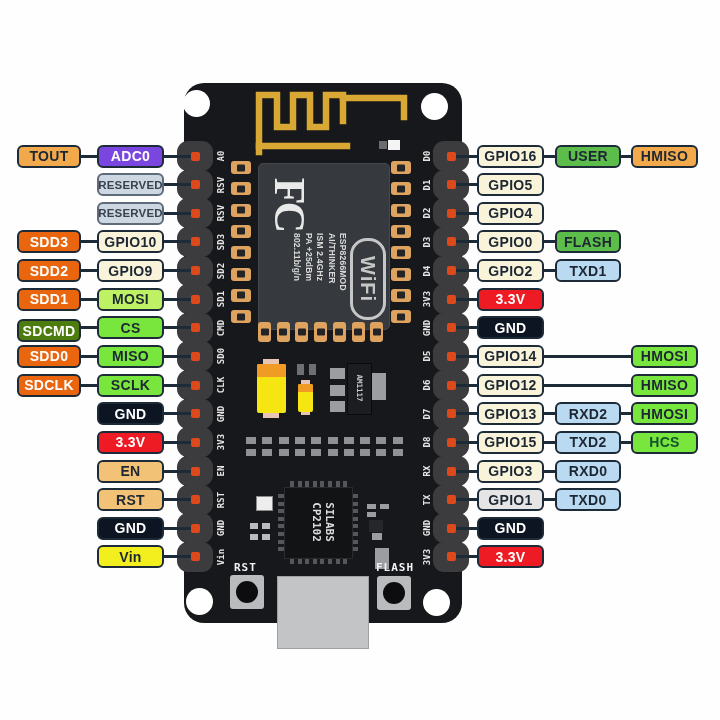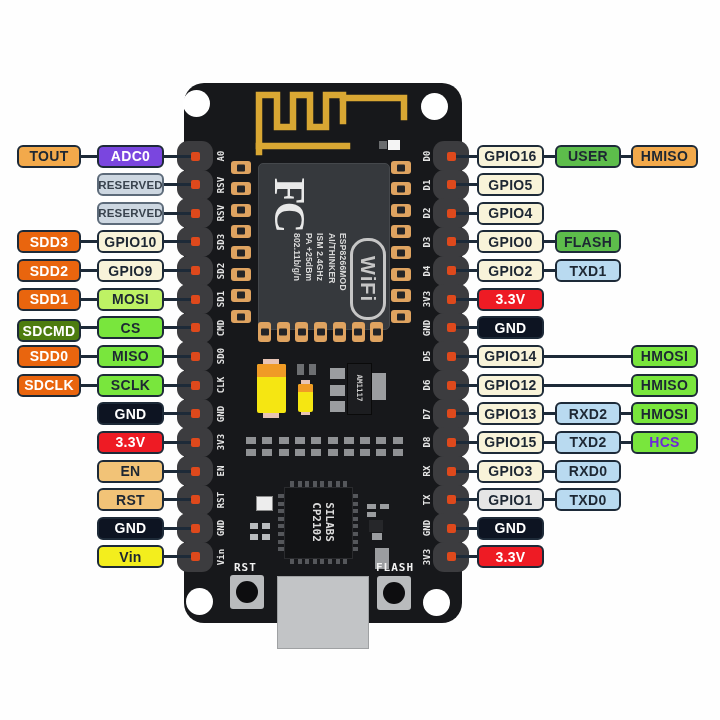--- a/index.html
+++ b/index.html
@@ -304,21 +304,21 @@
     <div class="cline" style="left: 619px; top: 412.26px; width: 15px;"></div>
     <div class="pinbox" style="left: 631px; top: 402.26px; width: 63px; background: rgb(121, 230, 61); color: rgb(29, 39, 51); border-color: rgb(29, 42, 56);">HMOSI</div>
     <div class="tab" style="left: 433px; top: 427.4px;"></div>
     <div class="pindot" style="left: 446.5px; top: 437.9px;"></div>
     <div class="silk" style="left: 427px; top: 442.4px;">D8</div>
     <div class="cline" style="left: 451px; top: 440.9px; width: 28px;"></div>
     <div class="pinbox" style="left: 477px; top: 430.9px; width: 63px; background: rgb(248, 243, 217); color: rgb(29, 39, 51); border-color: rgb(29, 42, 56);">GPIO15</div>
     <div class="cline" style="left: 542px; top: 440.9px; width: 15px;"></div>
     <div class="pinbox" style="left: 555px; top: 430.9px; width: 62px; background: rgb(185, 218, 240); color: rgb(29, 39, 51); border-color: rgb(29, 42, 56);">TXD2</div>
     <div class="cline" style="left: 619px; top: 440.9px; width: 15px;"></div>
-    <div class="pinbox" style="left: 631px; top: 430.9px; width: 63px; background: rgb(121, 230, 61); color: #6d28d9; border-color: rgb(29, 42, 56);">HCS</div>
+    <div class="pinbox" style="left: 631px; top: 430.9px; width: 63px; background: rgb(121, 230, 61); color: #14532d; border-color: rgb(29, 42, 56);">HCS</div>
     <div class="tab" style="left: 433px; top: 456.04px;"></div>
     <div class="pindot" style="left: 446.5px; top: 466.54px;"></div>
     <div class="silk" style="left: 427px; top: 471.04px;">RX</div>
     <div class="cline" style="left: 451px; top: 469.54px; width: 28px;"></div>
     <div class="pinbox" style="left: 477px; top: 459.54px; width: 63px; background: rgb(248, 243, 217); color: rgb(29, 39, 51); border-color: rgb(29, 42, 56);">GPIO3</div>
     <div class="cline" style="left: 542px; top: 469.54px; width: 15px;"></div>
     <div class="pinbox" style="left: 555px; top: 459.54px; width: 62px; background: rgb(185, 218, 240); color: rgb(29, 39, 51); border-color: rgb(29, 42, 56);">RXD0</div>
     <div class="tab" style="left: 433px; top: 484.68px;"></div>
     <div class="pindot" style="left: 446.5px; top: 495.18px;"></div>
     <div class="silk" style="left: 427px; top: 499.68px;">TX</div>

